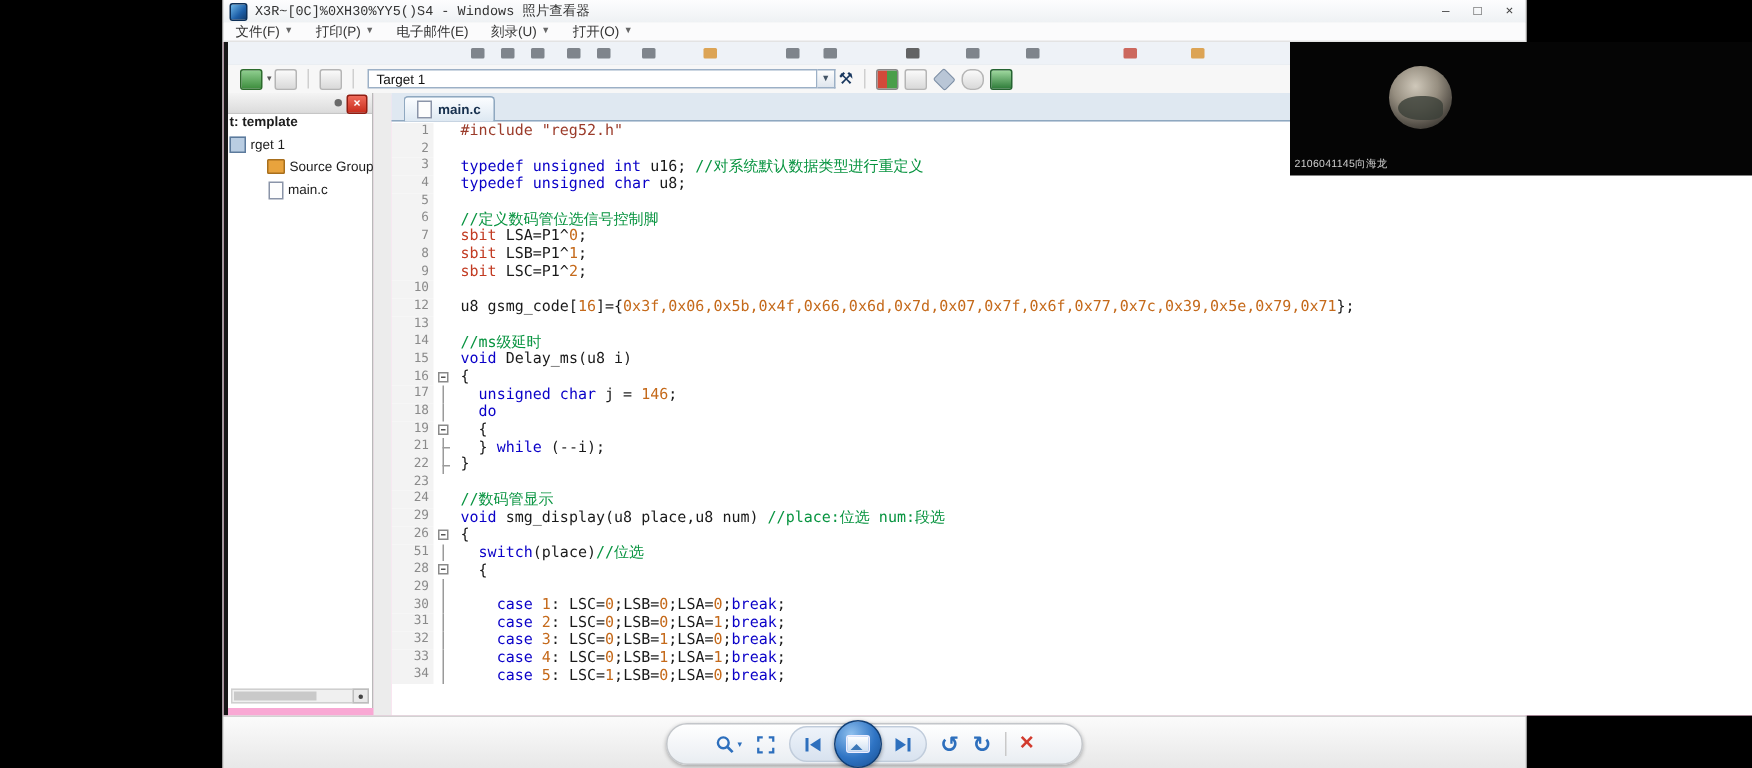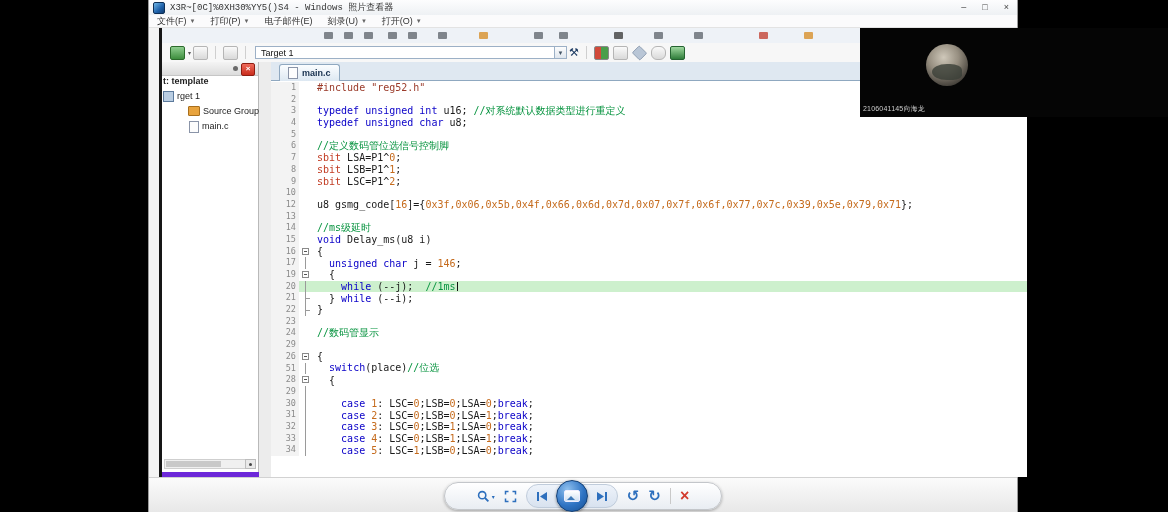--- a/index.html
+++ b/index.html
@@ -14,21 +14,21 @@
   #title-text{white-space:nowrap;overflow:hidden;font-family:Liberation Mono, monospace;}
   #winctl{position:absolute;right:8px;top:0;height:15px;display:flex;gap:16px;align-items:center;
     font-size:9px;color:#444;}
   #winctl span{cursor:default;line-height:15px;}
   #menubar{position:absolute;left:0;top:15px;width:100%;height:13px;background:#fbfbfc;
     border-bottom:1px solid #e3e3e3;display:flex;align-items:center;gap:15px;padding-left:8px;
     font-size:9px;color:#333;box-sizing:border-box;}
   .menu-item{display:flex;align-items:center;gap:3px;white-space:nowrap;}
   .menu-item .car{font-size:6px;color:#666;}
   
-  #photo{position:absolute;left:10px;top:28px;width:868px;height:449px;background:#6d28d9;overflow:hidden;}
+  #photo{position:absolute;left:0;top:28px;width:1020px;height:449px;background:#f9a8d4;overflow:hidden;}
   #photo-ledge{position:absolute;left:0;top:0;width:3px;height:100%;background:#161616;}
   #k-strip1{position:absolute;left:3px;top:0;right:0;height:15px;background:#eef2f7;
     border-bottom:1px solid #ccd6e2;}
   .smu{position:absolute;top:4px;height:7px;width:9px;background:#5a6068;border-radius:1px;opacity:.75;}
   #k-bluebox{position:absolute;left:727px;top:2px;width:62px;height:11px;background:#cfe3f6;
     border:1px solid #9db8d2;}
   #k-toolbar2{position:absolute;left:3px;top:15px;right:0;height:19px;background:#f7f7f7;
     border-bottom:1px solid #d6d6d6;display:flex;align-items:center;font-size:9px;color:#222;}
   .tsep{width:1px;height:13px;background:#cfcfcf;margin:0 5px;}
   .tico{width:13px;height:12px;border-radius:2px;margin:0 2px;flex:none;}
@@ -248,27 +248,27 @@
           <div class="cl"><span class="ln">7</span><span class="fold"></span><span class="ct"><span class="tk-s">sbit</span><span class="tk-p"> LSA=P1^</span><span class="tk-n">0</span><span class="tk-p">;</span></span></div>
           <div class="cl"><span class="ln">8</span><span class="fold"></span><span class="ct"><span class="tk-s">sbit</span><span class="tk-p"> LSB=P1^</span><span class="tk-n">1</span><span class="tk-p">;</span></span></div>
           <div class="cl"><span class="ln">9</span><span class="fold"></span><span class="ct"><span class="tk-s">sbit</span><span class="tk-p"> LSC=P1^</span><span class="tk-n">2</span><span class="tk-p">;</span></span></div>
           <div class="cl"><span class="ln">10</span><span class="fold"></span><span class="ct"></span></div>
           <div class="cl"><span class="ln">12</span><span class="fold"></span><span class="ct"><span class="tk-p">u8 gsmg_code[</span><span class="tk-n">16</span><span class="tk-p">]={</span><span class="tk-n">0x3f,0x06,0x5b,0x4f,0x66,0x6d,0x7d,0x07,0x7f,0x6f,0x77,0x7c,0x39,0x5e,0x79,0x71</span><span class="tk-p">};</span></span></div>
           <div class="cl"><span class="ln">13</span><span class="fold"></span><span class="ct"></span></div>
           <div class="cl"><span class="ln">14</span><span class="fold"></span><span class="ct"><span class="tk-c">//ms级延时</span></span></div>
           <div class="cl"><span class="ln">15</span><span class="fold"></span><span class="ct"><span class="tk-k">void</span><span class="tk-p"> Delay_ms(u8 i)</span></span></div>
           <div class="cl"><span class="ln">16</span><span class="fold fb"></span><span class="ct"><span class="tk-p">{</span></span></div>
           <div class="cl"><span class="ln">17</span><span class="fold fl"></span><span class="ct"><span class="tk-p">  </span><span class="tk-k">unsigned char</span><span class="tk-p"> j = </span><span class="tk-n">146</span><span class="tk-p">;</span></span></div>
+          <div class="cl"><span class="ln">18</span><span class="fold fl"></span><span class="ct"><span class="tk-p">  </span><span class="tk-k">do</span></span></div>
           <div class="cl"><span class="ln">19</span><span class="fold fb"></span><span class="ct"><span class="tk-p">  {</span></span></div>
-          <div class="cl hl"><span class="ln">20</span><span class="fold fl"></span><span class="ct"><span class="tk-p">    </span><span class="tk-k">while</span><span class="tk-p"> (--j);  </span><span class="tk-c">//1ms</span><span id="cursor"></span></span></div>
           <div class="cl"><span class="ln">21</span><span class="fold fe"></span><span class="ct"><span class="tk-p">  } </span><span class="tk-k">while</span><span class="tk-p"> (--i);</span></span></div>
           <div class="cl"><span class="ln">22</span><span class="fold fe"></span><span class="ct"><span class="tk-p">}</span></span></div>
           <div class="cl"><span class="ln">23</span><span class="fold"></span><span class="ct"></span></div>
           <div class="cl"><span class="ln">24</span><span class="fold"></span><span class="ct"><span class="tk-c">//数码管显示</span></span></div>
-          <div class="cl"><span class="ln">29</span><span class="fold"></span></div>
+          <div class="cl"><span class="ln">29</span><span class="fold"></span><span class="ct"><span class="tk-k">void</span><span class="tk-p"> smg_display(u8 place,u8 num) </span><span class="tk-c">//place:位选 num:段选</span></span></div>
           <div class="cl"><span class="ln">26</span><span class="fold fb"></span><span class="ct"><span class="tk-p">{</span></span></div>
           <div class="cl"><span class="ln">51</span><span class="fold fl"></span><span class="ct"><span class="tk-p">  </span><span class="tk-k">switch</span><span class="tk-p">(place)</span><span class="tk-c">//位选</span></span></div>
           <div class="cl"><span class="ln">28</span><span class="fold fb"></span><span class="ct"><span class="tk-p">  {</span></span></div>
           <div class="cl"><span class="ln">29</span><span class="fold fl"></span><span class="ct"></span></div>
           <div class="cl"><span class="ln">30</span><span class="fold fl"></span><span class="ct"><span class="tk-p">    </span><span class="tk-k">case</span><span class="tk-p"> </span><span class="tk-n">1</span><span class="tk-p">: LSC=</span><span class="tk-n">0</span><span class="tk-p">;LSB=</span><span class="tk-n">0</span><span class="tk-p">;LSA=</span><span class="tk-n">0</span><span class="tk-p">;</span><span class="tk-k">break</span><span class="tk-p">;</span></span></div>
           <div class="cl"><span class="ln">31</span><span class="fold fl"></span><span class="ct"><span class="tk-p">    </span><span class="tk-k">case</span><span class="tk-p"> </span><span class="tk-n">2</span><span class="tk-p">: LSC=</span><span class="tk-n">0</span><span class="tk-p">;LSB=</span><span class="tk-n">0</span><span class="tk-p">;LSA=</span><span class="tk-n">1</span><span class="tk-p">;</span><span class="tk-k">break</span><span class="tk-p">;</span></span></div>
           <div class="cl"><span class="ln">32</span><span class="fold fl"></span><span class="ct"><span class="tk-p">    </span><span class="tk-k">case</span><span class="tk-p"> </span><span class="tk-n">3</span><span class="tk-p">: LSC=</span><span class="tk-n">0</span><span class="tk-p">;LSB=</span><span class="tk-n">1</span><span class="tk-p">;LSA=</span><span class="tk-n">0</span><span class="tk-p">;</span><span class="tk-k">break</span><span class="tk-p">;</span></span></div>
           <div class="cl"><span class="ln">33</span><span class="fold fl"></span><span class="ct"><span class="tk-p">    </span><span class="tk-k">case</span><span class="tk-p"> </span><span class="tk-n">4</span><span class="tk-p">: LSC=</span><span class="tk-n">0</span><span class="tk-p">;LSB=</span><span class="tk-n">1</span><span class="tk-p">;LSA=</span><span class="tk-n">1</span><span class="tk-p">;</span><span class="tk-k">break</span><span class="tk-p">;</span></span></div>
           <div class="cl"><span class="ln">34</span><span class="fold fl"></span><span class="ct"><span class="tk-p">    </span><span class="tk-k">case</span><span class="tk-p"> </span><span class="tk-n">5</span><span class="tk-p">: LSC=</span><span class="tk-n">1</span><span class="tk-p">;LSB=</span><span class="tk-n">0</span><span class="tk-p">;LSA=</span><span class="tk-n">0</span><span class="tk-p">;</span><span class="tk-k">break</span><span class="tk-p">;</span></span></div>
         </div>

